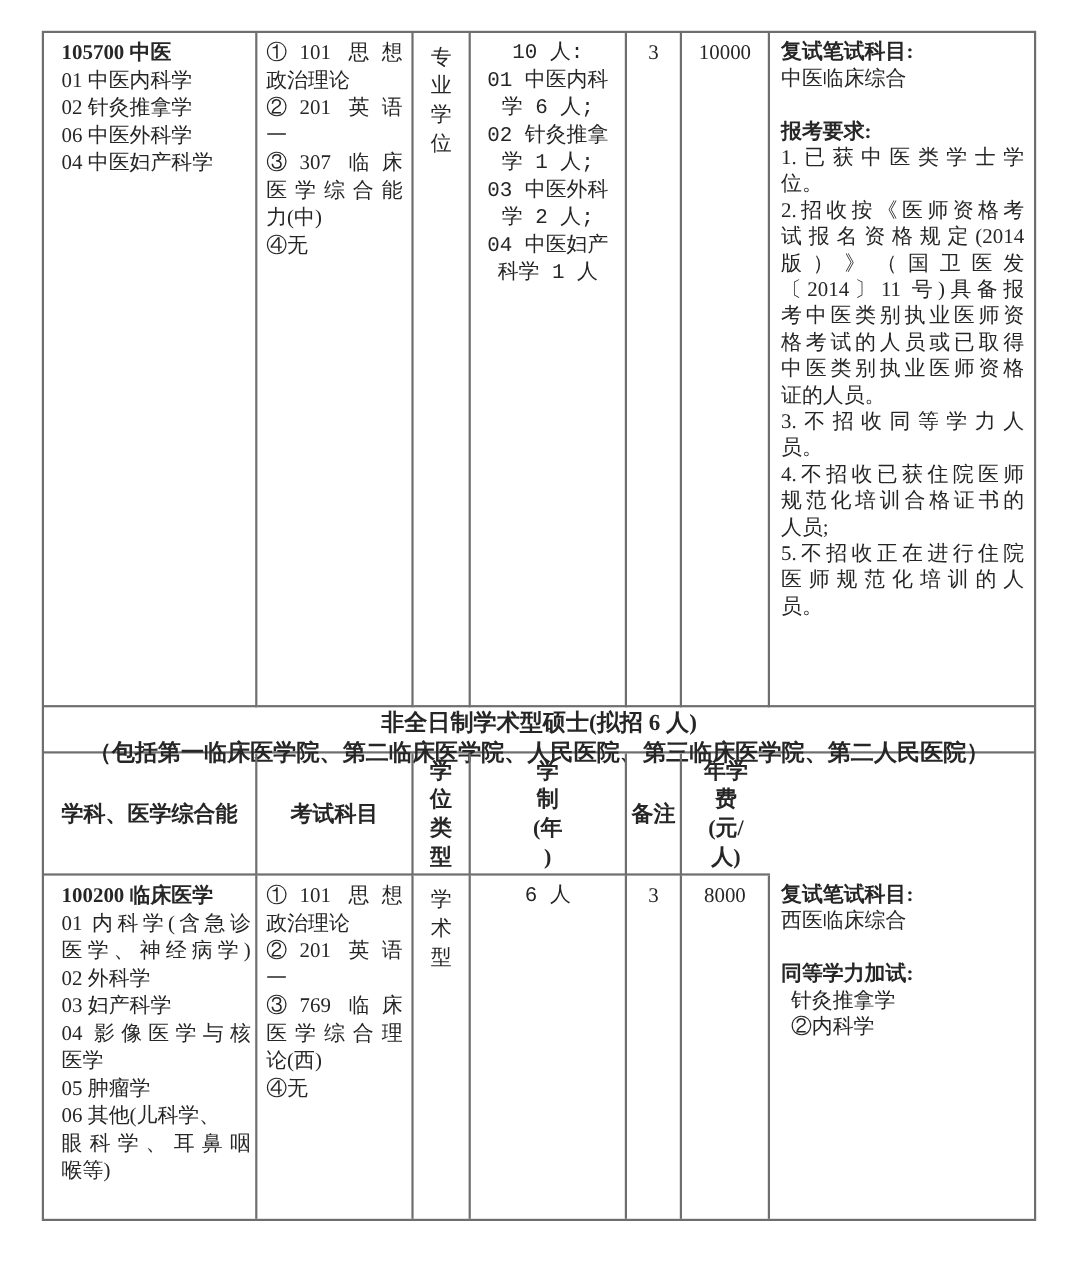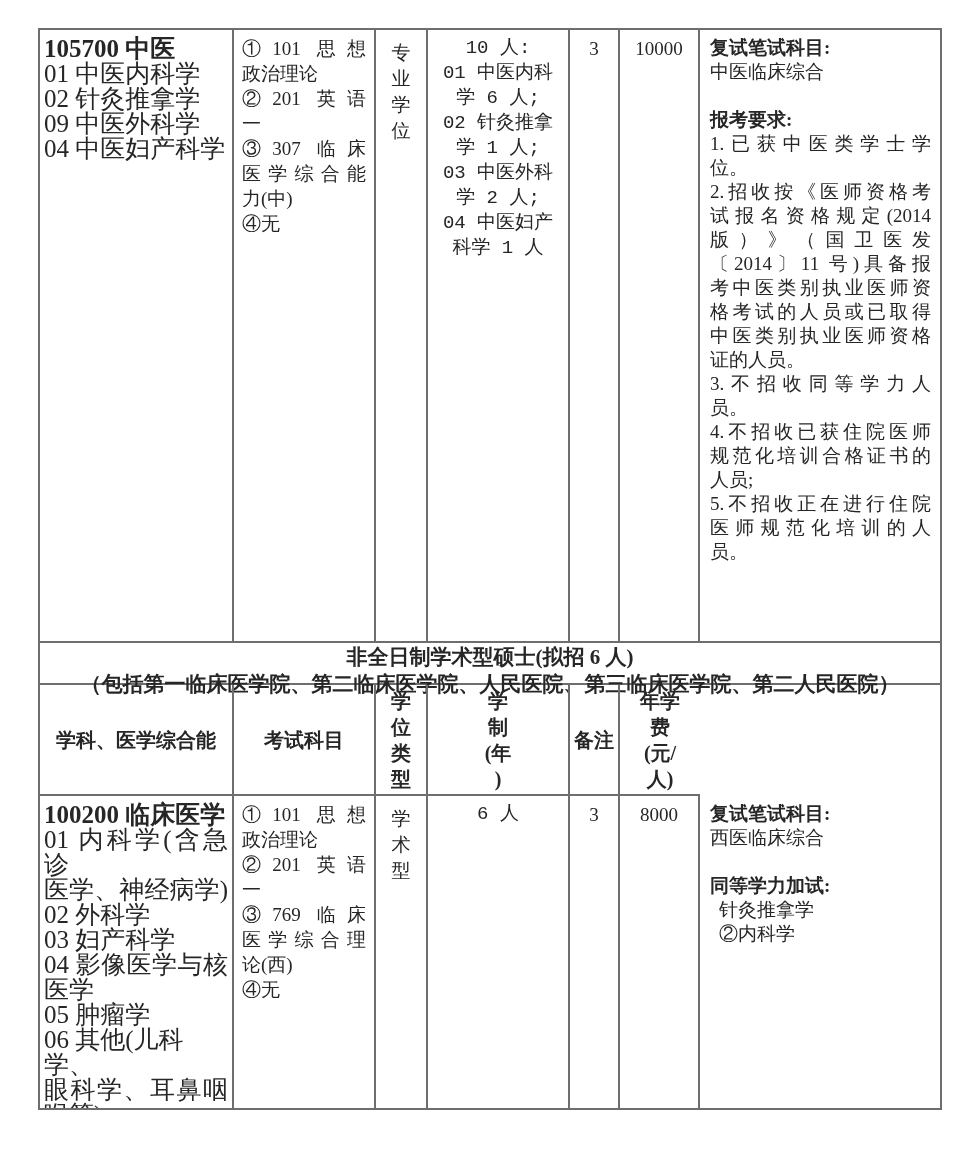--- a/index.html
+++ b/index.html
@@ -32,21 +32,21 @@
   .cell{
     box-sizing:border-box;
     border-right:2px solid var(--bc);
     border-bottom:2px solid var(--bc);
     overflow:hidden;
   }
   .cell:last-child{border-right:none;}
   .row-clinical .cell{border-bottom:none;}
 
   
-  .c-subject{padding:6px 4px 0 4px;font-size:25px;line-height:25px;}
+  .c-subject{padding:6px 4px 0 16px;font-size:19px;line-height:25px;}
   .c-exam{padding:6px 8px 0 8px;font-size:19px;line-height:25px;}
   .c-degree{padding-top:10px;text-align:center;font-size:19px;line-height:26px;}
   .c-enroll{padding-top:6px;text-align:center;font-size:19px;line-height:25px;font-family:Liberation Mono, monospace;}
   .c-num{padding-top:6px;text-align:center;font-size:19px;line-height:25px;}
   .c-remark{padding:6px 9px 0 10px;font-size:19px;line-height:24px;}
 
   
   .h-cell{
     display:flex;flex-direction:column;
     align-items:center;justify-content:center;
@@ -70,21 +70,21 @@
 <body>
 
 <div class="page">
   <div class="tbl">
 
     <div class="trow row-tcm">
       <div class="cell c-subject">
           <div class="ln b">105700 中医</div>
           <div class="ln">01 中医内科学</div>
           <div class="ln">02 针灸推拿学</div>
-          <div class="ln">09 中医外科学</div>
+          <div class="ln">06 中医外科学</div>
           <div class="ln">04 中医妇产科学</div>
         </div>
       <div class="cell c-exam">
           <div class="ln j">①101 思想</div>
           <div class="ln">政治理论</div>
           <div class="ln j">②201 英语</div>
           <div class="ln">一</div>
           <div class="ln j">③307 临床</div>
           <div class="ln j">医学综合能</div>
           <div class="ln">力(中)</div>

